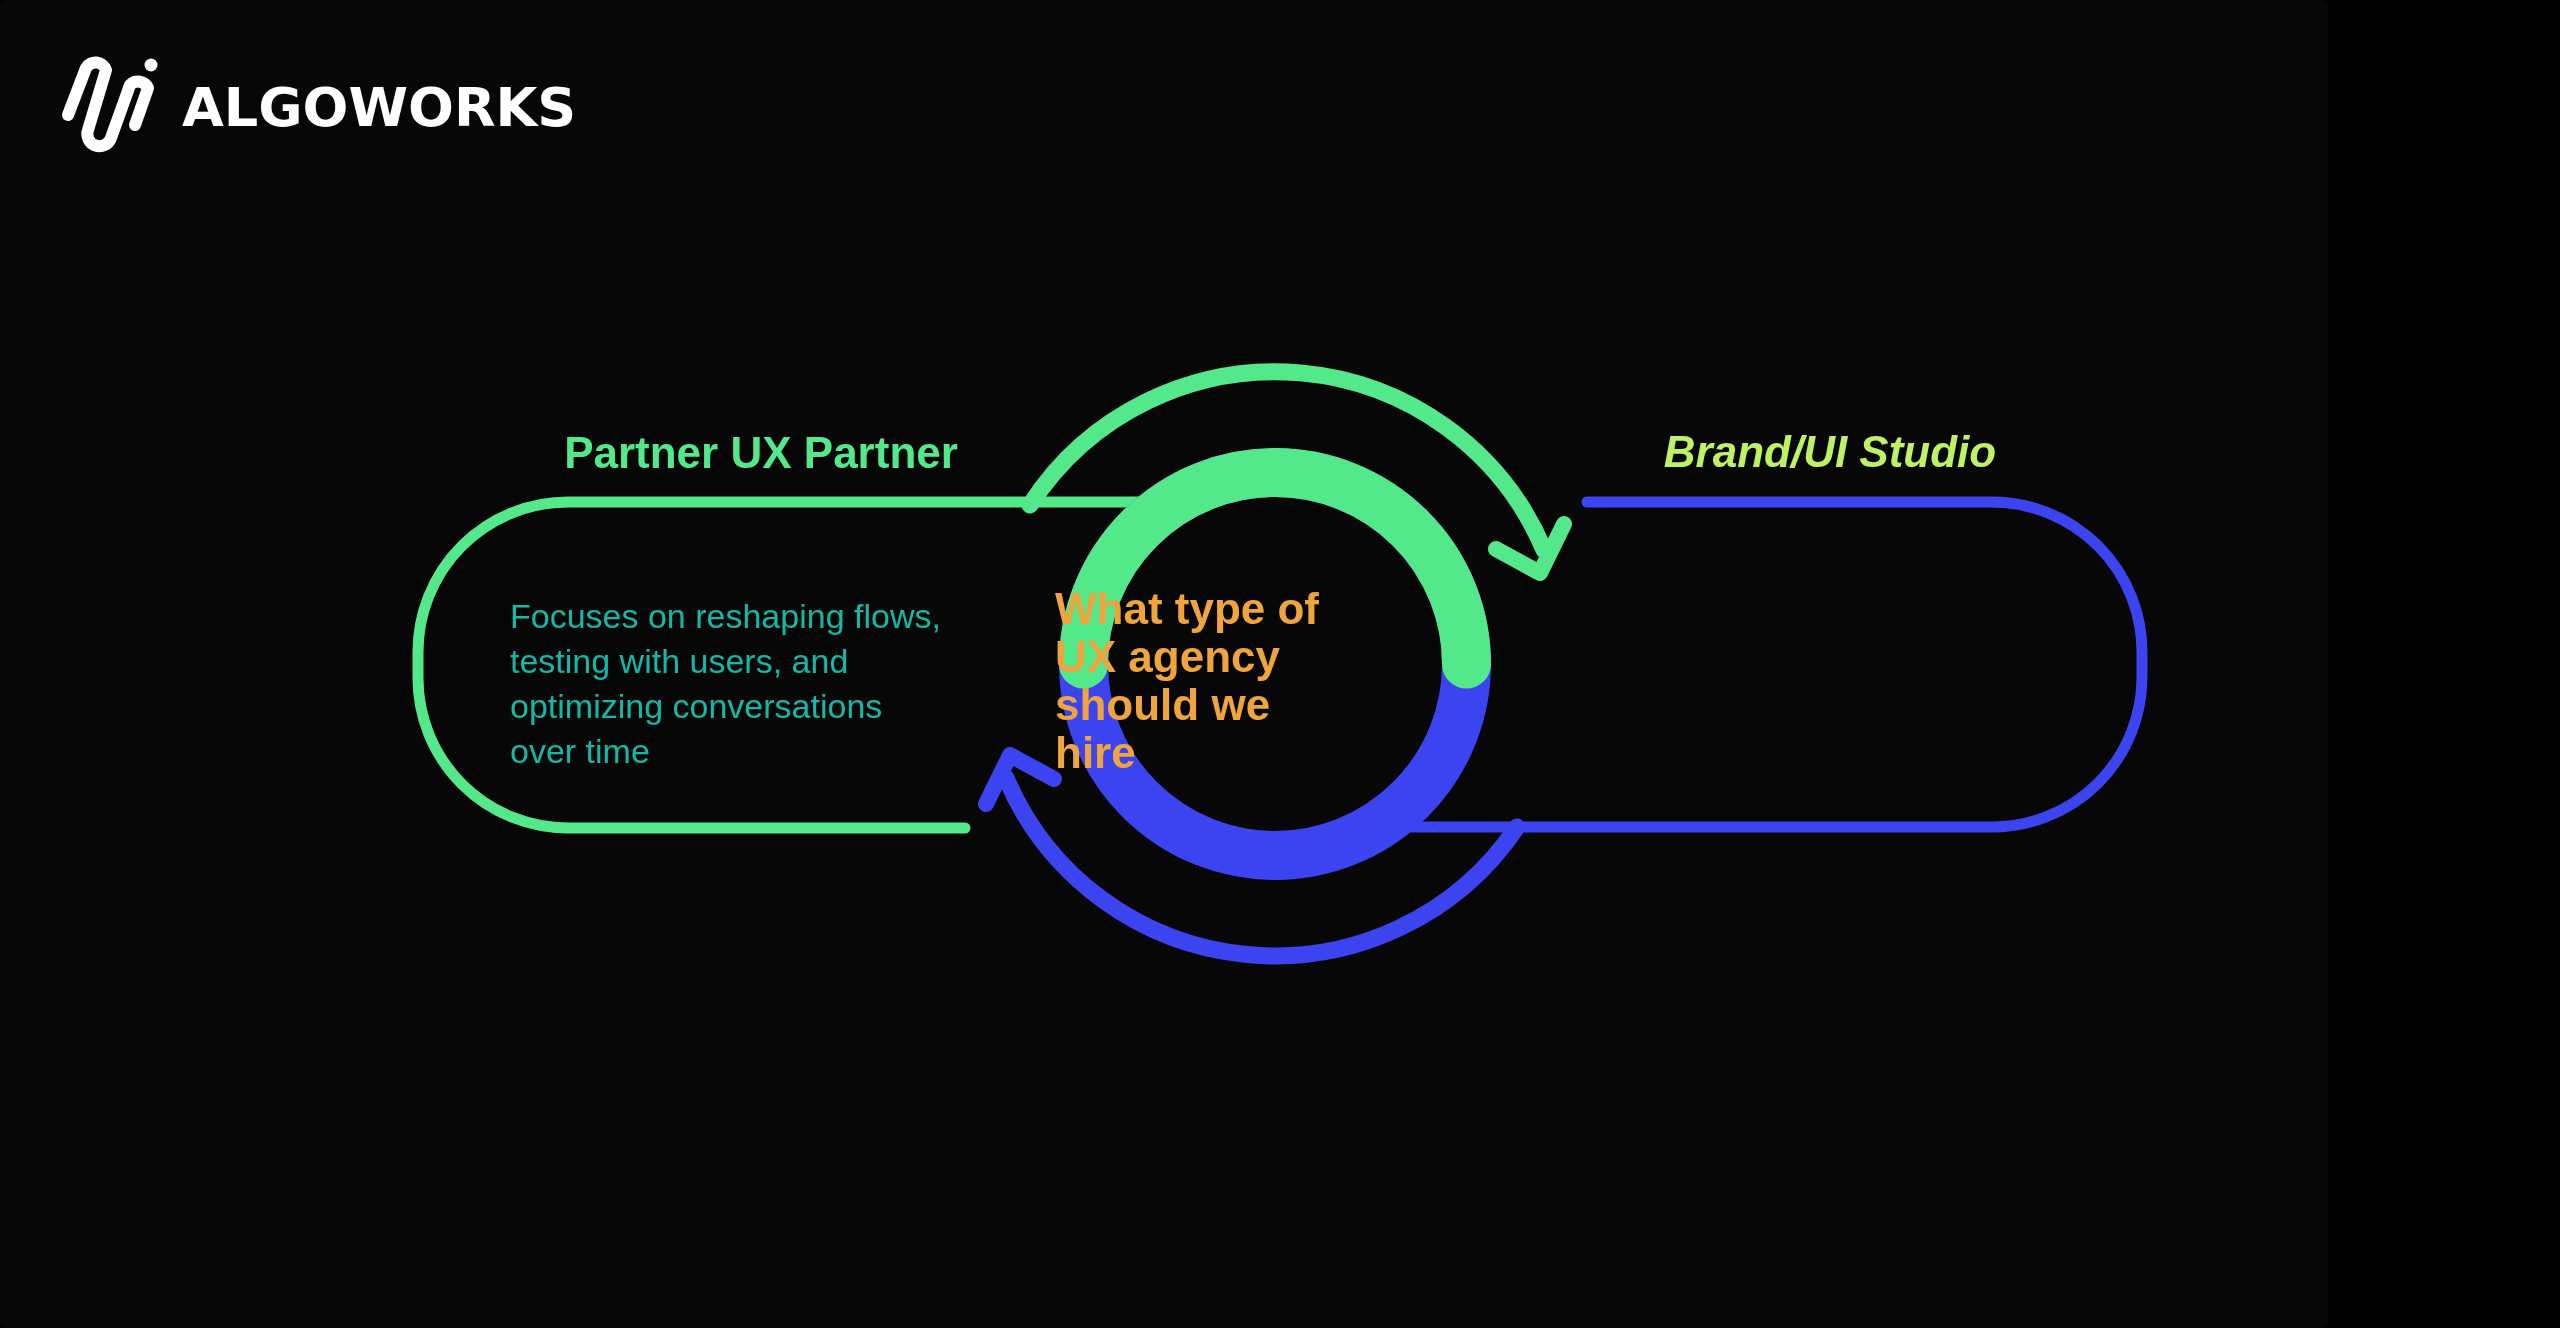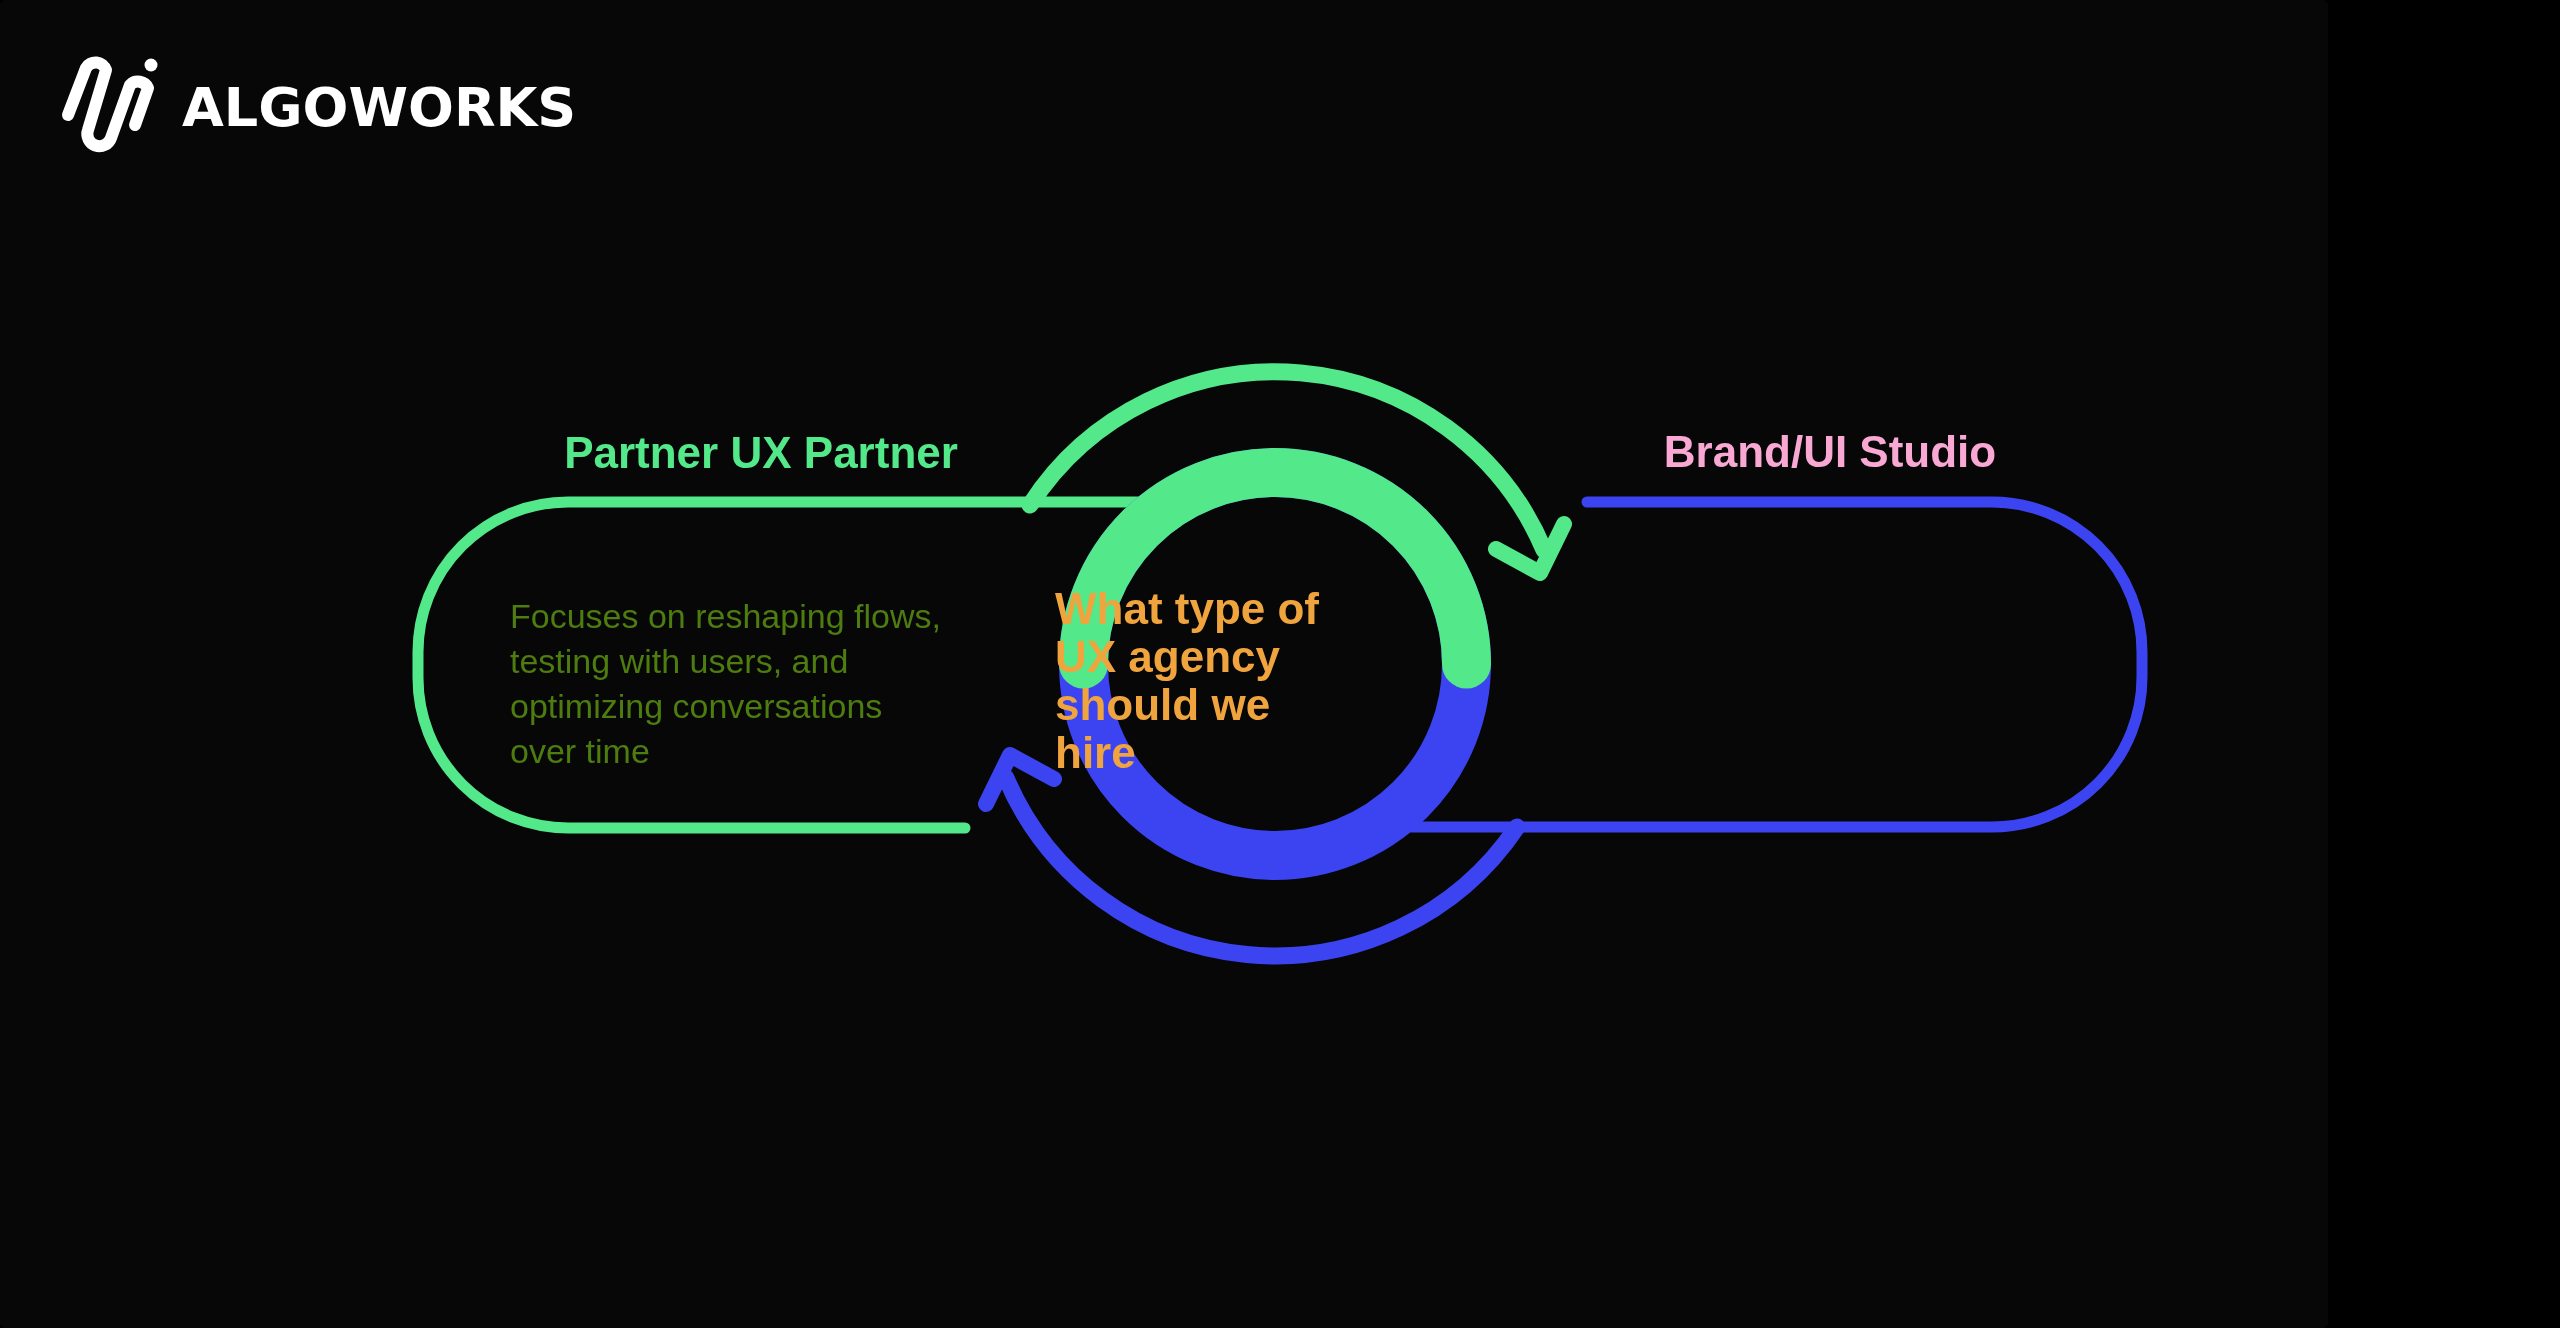--- a/index.html
+++ b/index.html
@@ -51,24 +51,24 @@
   .multiline { white-space: pre-line; }
   .panel-title {
     position: absolute;
     transform: translateX(-50%);
     font-weight: 700;
     font-size: 44px;
     line-height: 46px;
     white-space: nowrap;
   }
   .title-green { color: #53E98B; }
-  .title-blue  { color: #f9a8d4; }
+  .title-blue  { color: #bef264; font-style: italic; }
   .panel-body {
     position: absolute;
-    color: #4d7c0f;
+    color: #14b8a6;
     font-size: 34px;
     line-height: 45px;
     font-weight: 400;
   }
   .left-body {
     left: 510px;
     top: 594px;
     width: 640px;
     text-align: left;
   }

